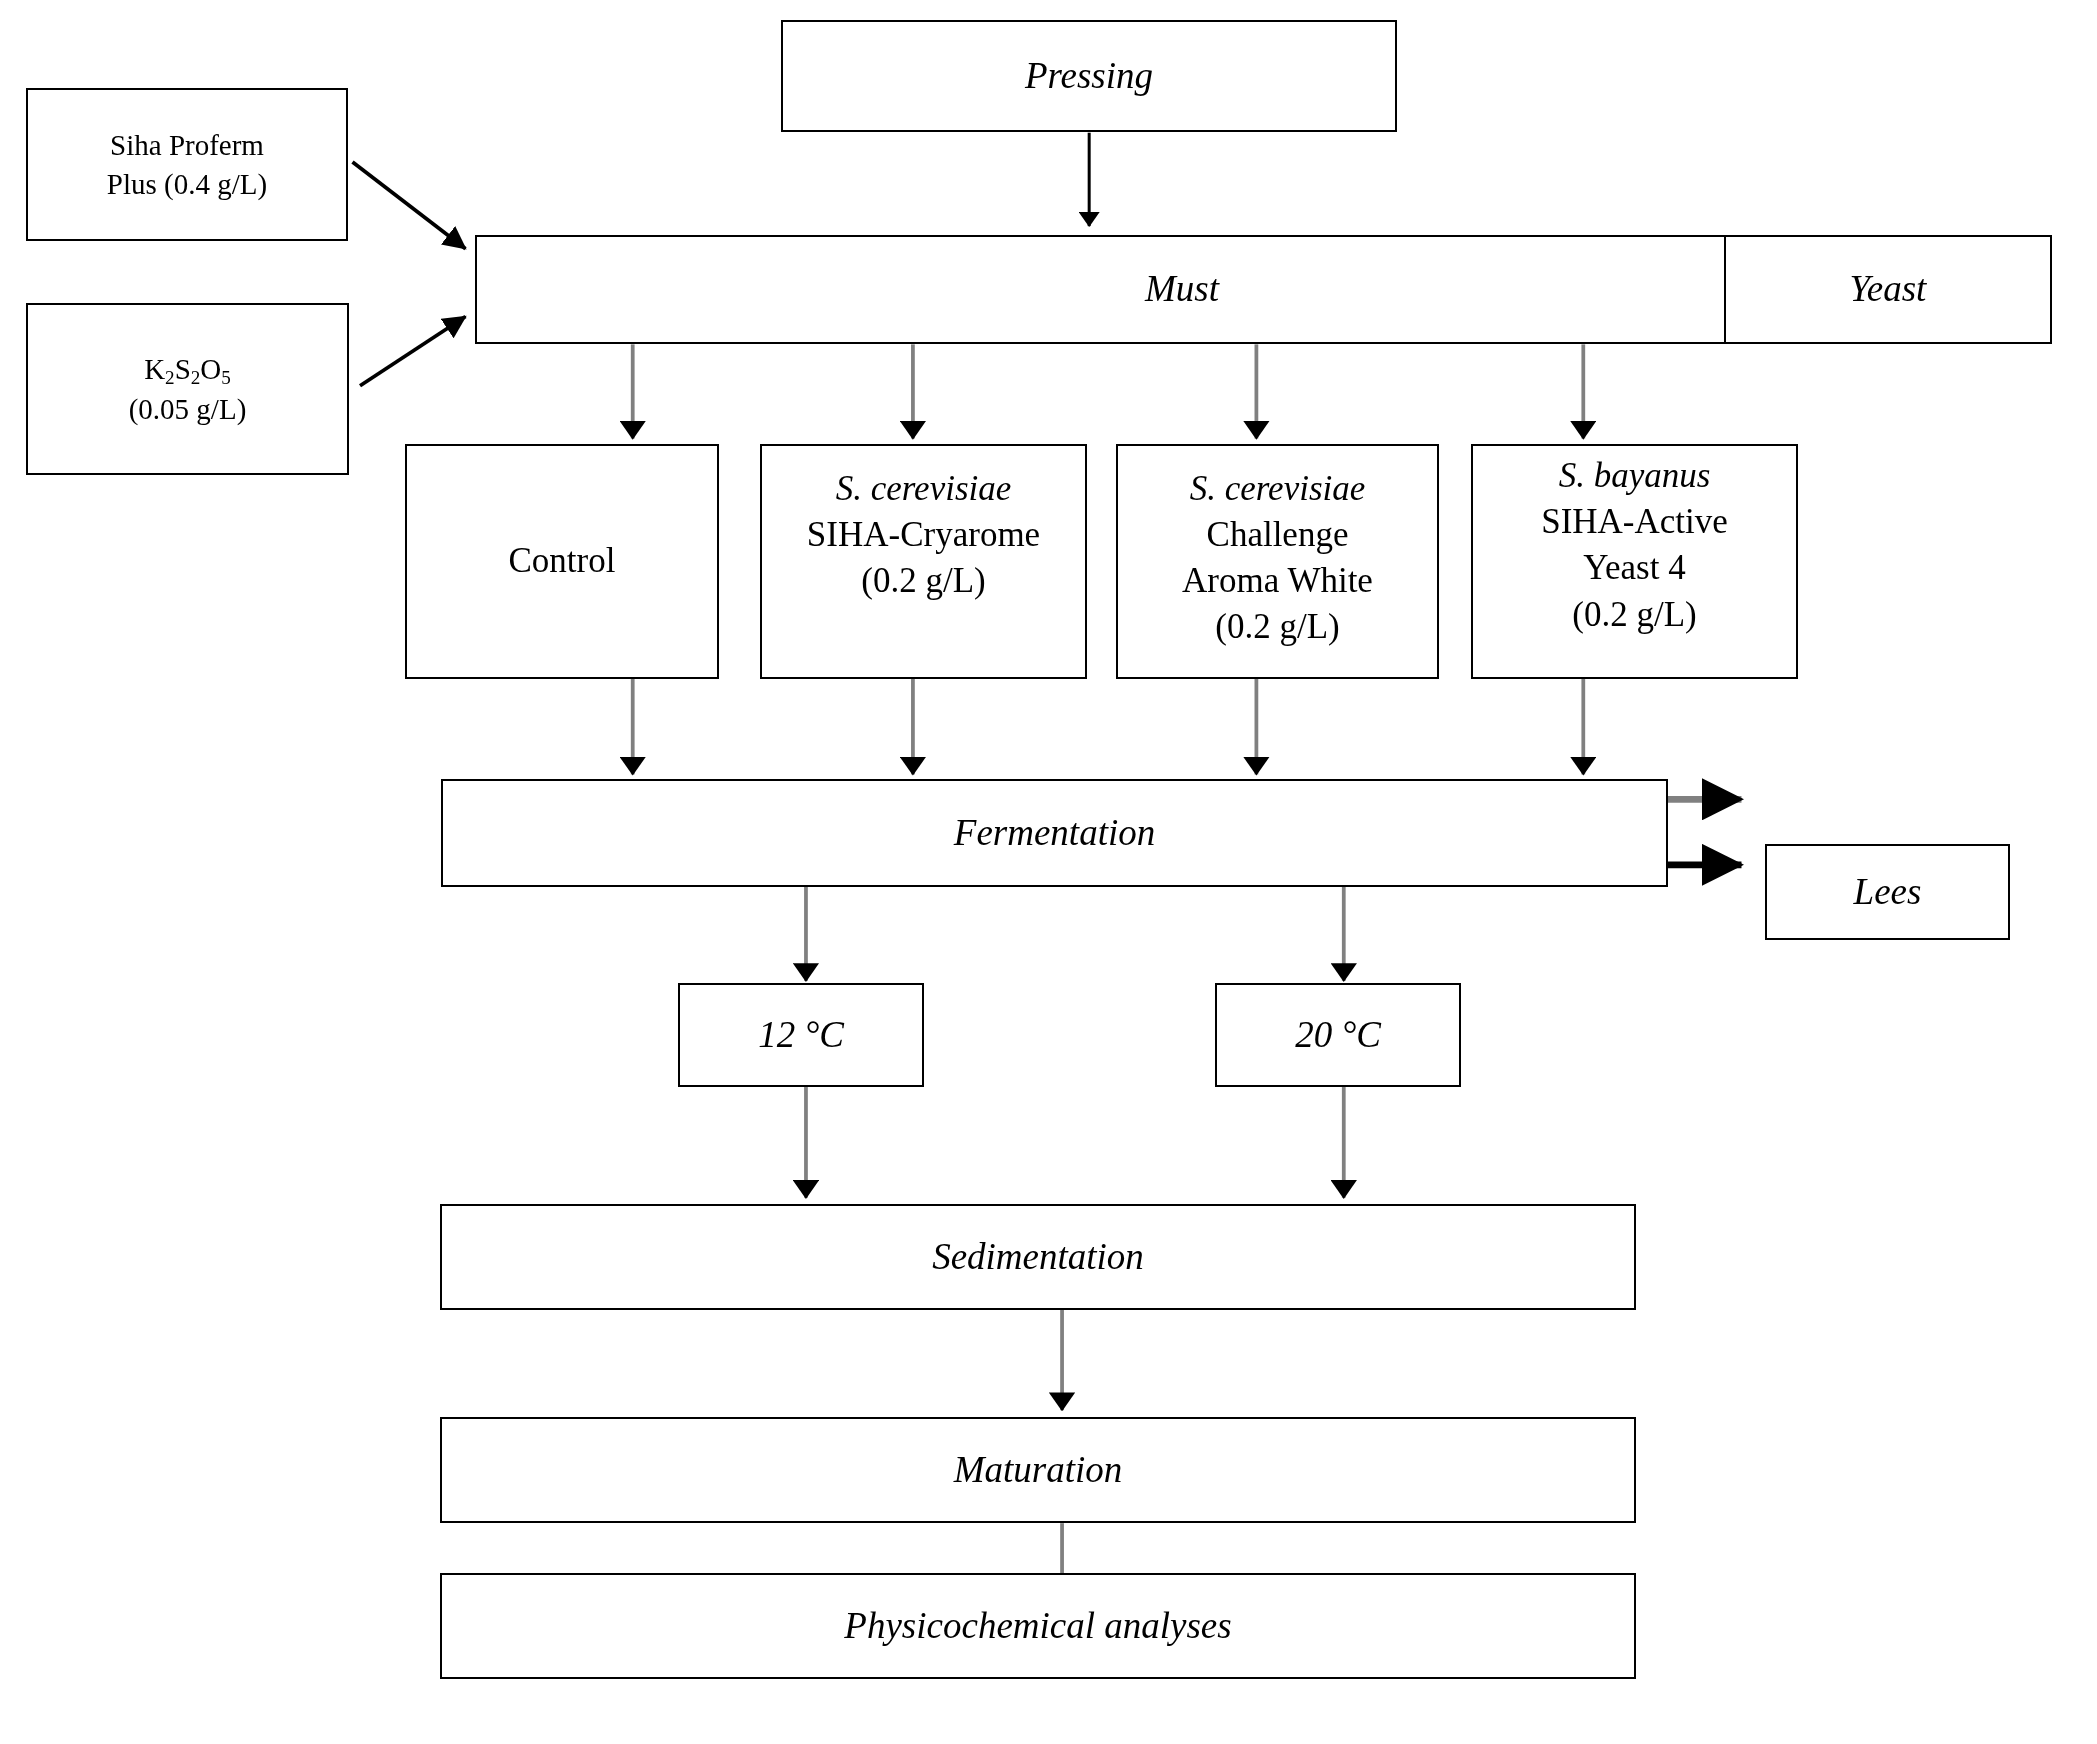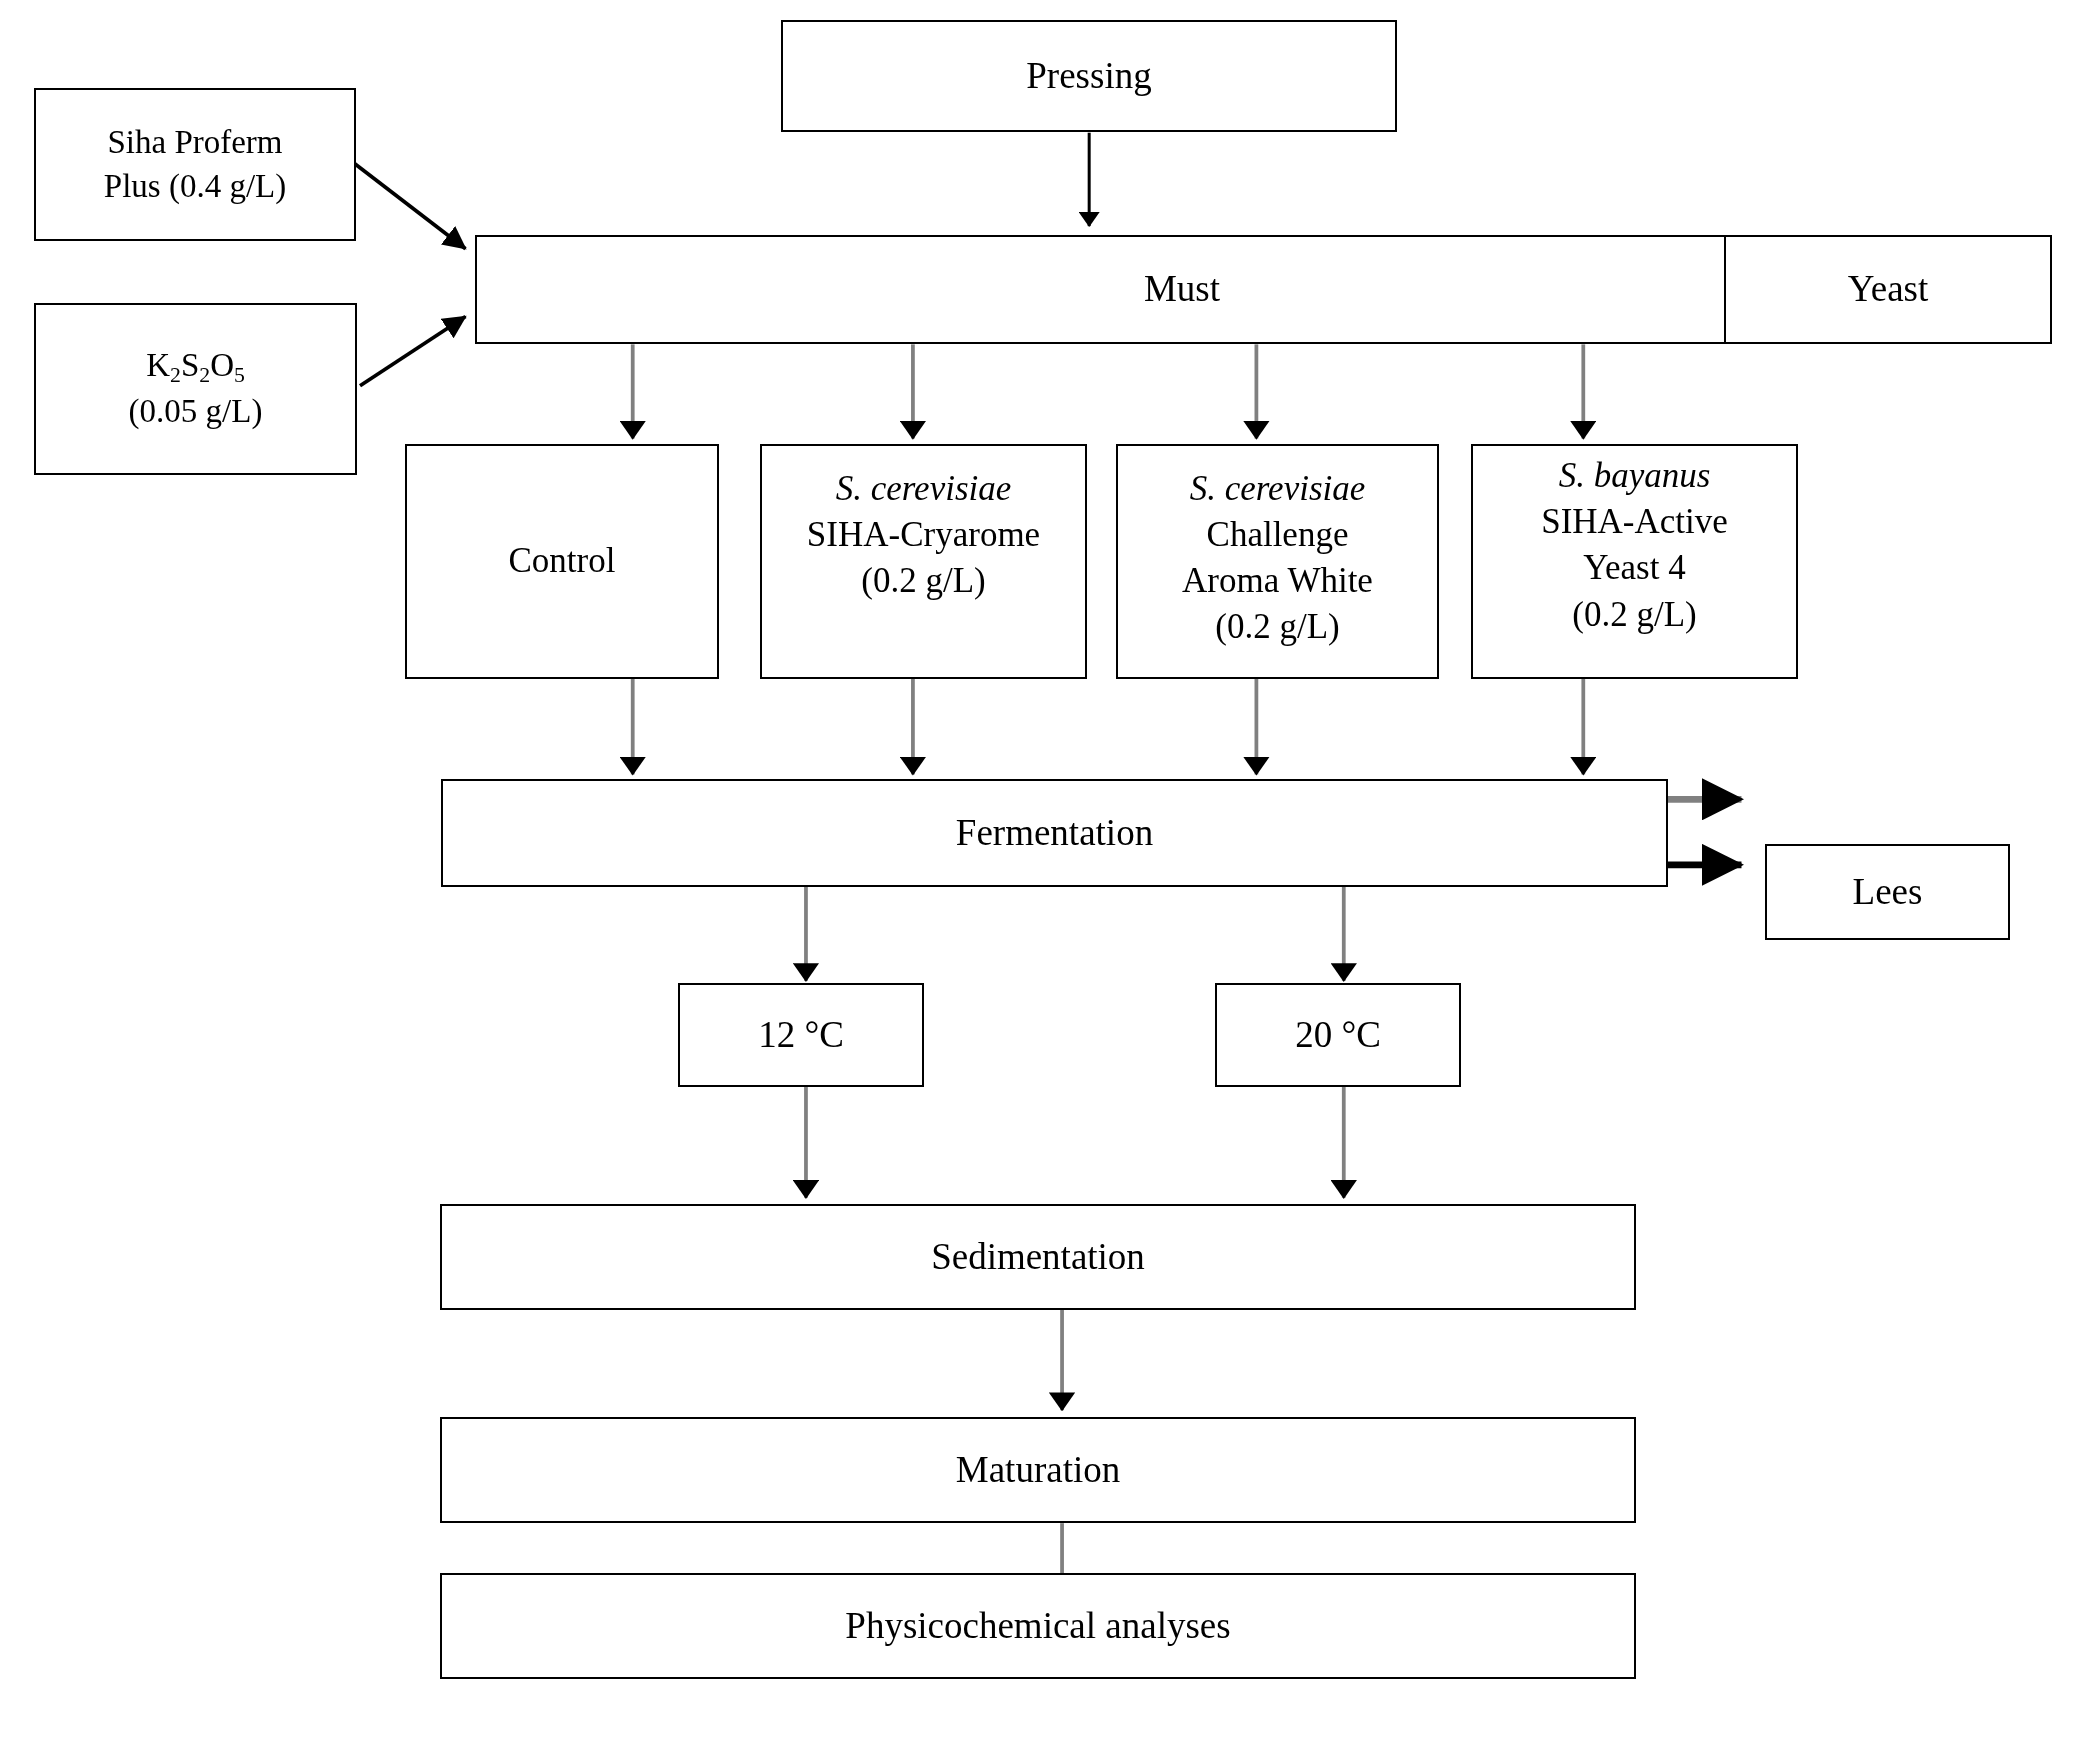--- a/index.html
+++ b/index.html
@@ -22,22 +22,22 @@
     border: 2.3px solid #000000;
     background: #ffffff;
     display: flex;
     flex-direction: column;
     align-items: center;
     justify-content: center;
     text-align: center;
     line-height: 1.32;
   }
   .box .ln { display: block; white-space: nowrap; }
-  .t-big   { font-size: 37px; }
-  .t-mid   { font-size: 33px; margin-left: 8px; }
+  .t-big   { font-size: 37px; font-style: italic; }
+  .t-mid   { font-size: 29px; }
   .t-small { font-size: 35px; }
   .ital { font-style: italic; }
   sub { font-size: 0.66em; vertical-align: -0.28em; }
   .svg-layer {
     position: absolute;
     left: 0; top: 0;
     width: 2097px; height: 1744px;
     pointer-events: none;
   }
 </style>

